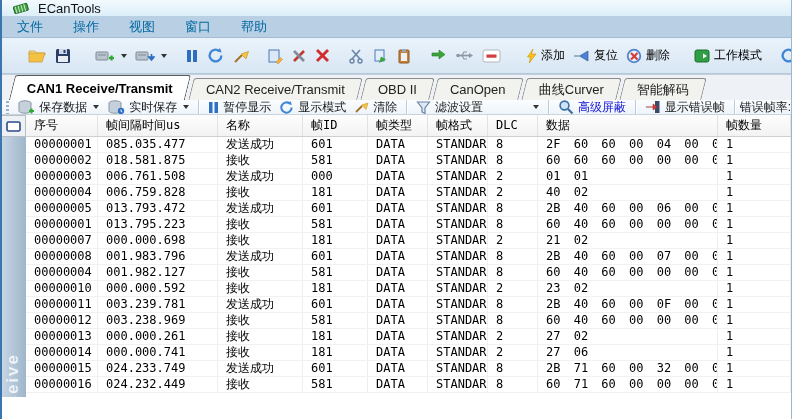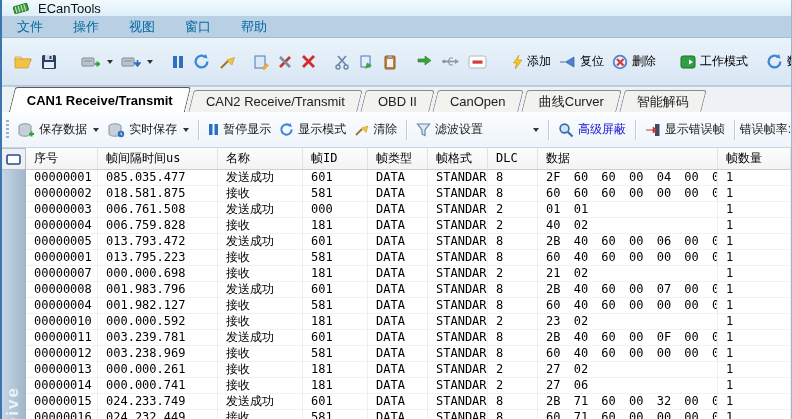--- a/index.html
+++ b/index.html
@@ -12,22 +12,22 @@
   .titlebar { height:16px; display:flex; align-items:center; gap:7px; padding-left:9px;
               background:linear-gradient(#f2fafe,#dceef9); font-size:13px; color:#111; }
 
   
   .menubar { height:22px; display:flex; align-items:center; background:#b9cfe4;
              border-bottom:1px solid #a3bcd4; font-size:13px; color:#0369a1; }
   .menu-item { padding:0 15px; height:100%; line-height:22px; cursor:default; }
 
   
   .toolbar { display:flex; align-items:center; white-space:nowrap; overflow:hidden; }
-  .t1 { height:48px; background:linear-gradient(#eaf3fb,#d8e6f3); border-bottom:1px solid #b5c9dc; padding-left:2px; }
-  .t2 { height:36px; background:linear-gradient(#fbfdff,#eef4fa); border-bottom:1px solid #c8d4de;
+  .t1 { height:36px; background:linear-gradient(#eaf3fb,#d8e6f3); border-bottom:1px solid #b5c9dc; padding-left:16px; }
+  .t2 { height:15px; background:linear-gradient(#fbfdff,#eef4fa); border-bottom:1px solid #c8d4de;
         font-size:12px; color:#1a1a1a; padding-left:2px; }
   .grip { width:4px; height:20px; margin:0 4px 0 2px;
           background:repeating-linear-gradient(#9ab0c6 0 2px, transparent 2px 4px); }
   .sep { width:1px; height:20px; background:#bccbda; box-shadow:1px 0 0 #fff; margin:0 5px; }
   .tbtn { display:flex; align-items:center; gap:4px; padding:2px 4px; border-radius:3px; cursor:default; }
   .tbtn .lbl { font-size:12px; }
   .blue-lbl { color:#1414d2;text-align:right; }
   .dd { width:0; height:0; border-left:3.5px solid transparent; border-right:3.5px solid transparent;
         border-top:4px solid #333; margin-left:2px; }
   .spacer40 { width:40px; }

